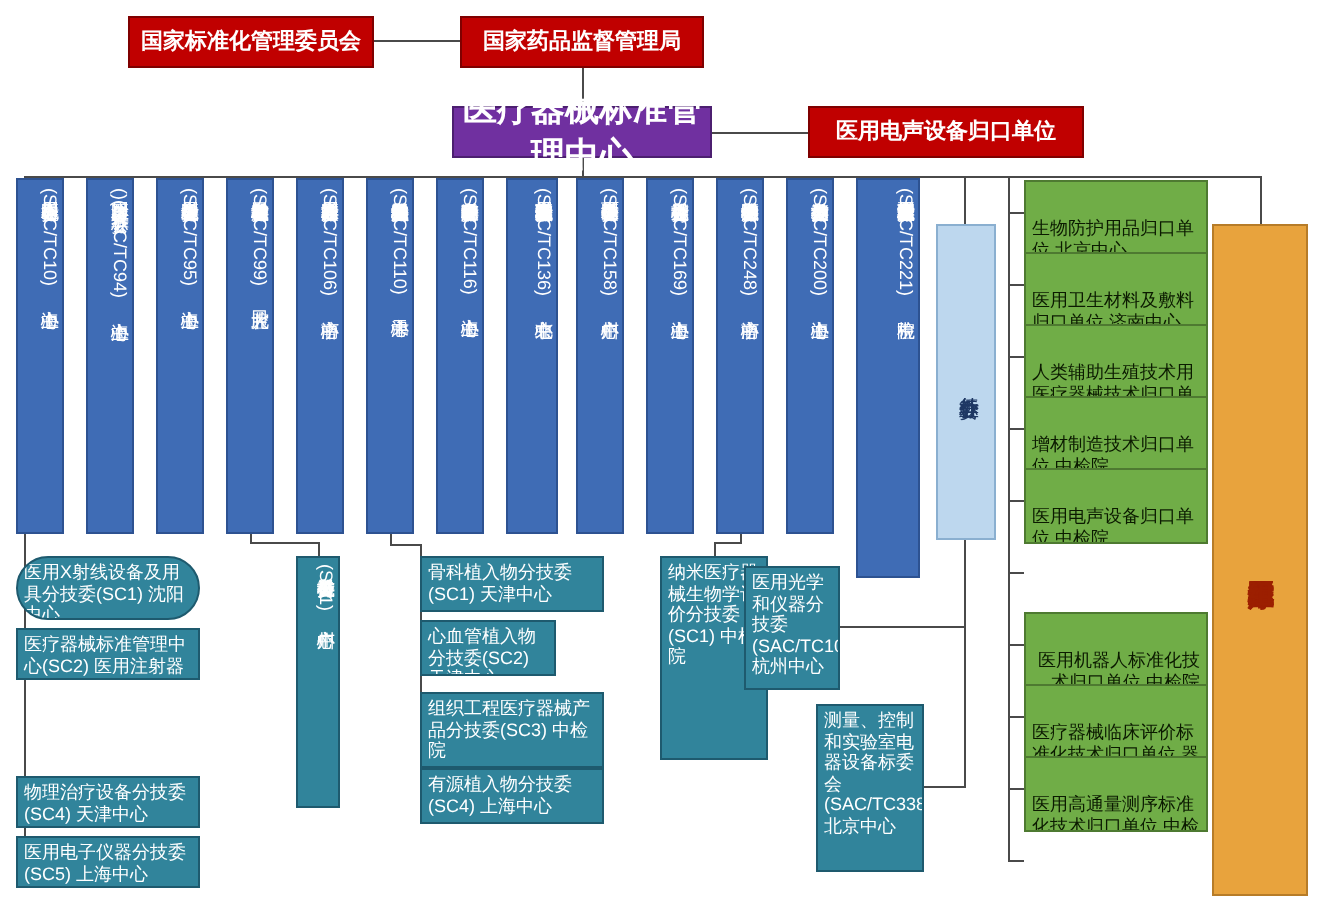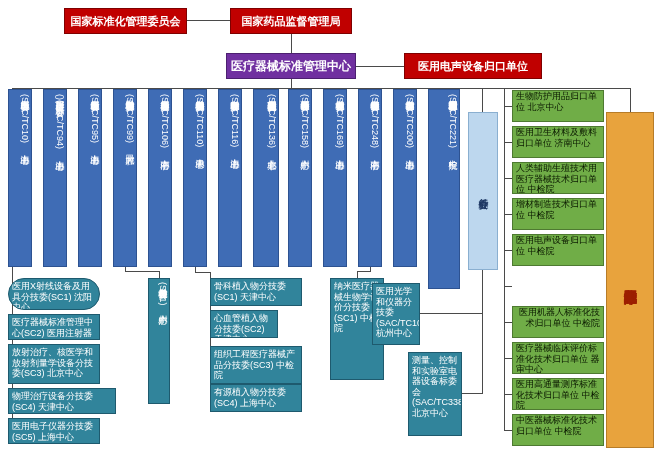--- a/index.html
+++ b/index.html
@@ -3,34 +3,34 @@
 <meta charset="utf-8">
 <style>
   html,body{margin:0;padding:0;background:#ffffff;}
   body{font-family:"Liberation Sans","DejaVu Sans",sans-serif;}
   .canvas{position:relative;width:661px;height:451px;background:#fff;overflow:hidden;}
   .hl,.vl{position:absolute;background:#4a4a4a;}
   .hl{height:1px;}
   .vl{width:1px;}
   .box{position:absolute;box-sizing:border-box;display:flex;align-items:center;justify-content:center;text-align:center;}
   .red{background:#C00000;border:1px solid #7f0000;color:#fff;font-weight:bold;font-size:11px;line-height:13px;}
-  .purple{background:#7030A0;border:1px solid #4c1f70;color:#fff;font-weight:bold;font-size:12px;}
+  .purple{background:#7030A0;border:1px solid #4c1f70;color:#fff;font-weight:bold;font-size:17px;}
   .vcol{position:absolute;top:89px;height:178px;width:24px;background:#3F6CB5;border:1px solid #2d5291;color:#fff;
         font-size:9px;line-height:11px;padding:4px 1px;box-sizing:border-box;
         writing-mode:vertical-rl;text-orientation:mixed;}
   .vcol .city{margin-top:5px;}
   .sub{position:absolute;background:#31849B;border:1px solid #1E5A6E;color:#fff;font-size:9px;line-height:10.5px;
        padding:2px 3px;box-sizing:border-box;overflow:hidden;}
   .vteal{position:absolute;background:#31849B;border:1px solid #1E5A6E;color:#fff;font-size:9px;line-height:11px;
          padding:3px 1px;box-sizing:border-box;writing-mode:vertical-rl;text-orientation:mixed;}
   .pale{position:absolute;background:#BDD7EE;border:1px solid #8aafd0;color:#1f3864;font-size:10px;
         box-sizing:border-box;writing-mode:vertical-rl;text-orientation:mixed;
         display:flex;align-items:center;justify-content:center;}
   .green{position:absolute;left:512px;width:92px;height:32px;background:#70AD47;border:1px solid #4E7A31;color:#0b1a00;
-         font-size:9px;line-height:10.5px;padding:0 3px;box-sizing:border-box;overflow:hidden;}
+         font-size:9px;line-height:10.5px;padding:18px 3px;box-sizing:border-box;overflow:hidden;}
   .orange{position:absolute;background:#E8A33D;border:1px solid #B77C28;color:#9C1F00;font-weight:bold;font-size:13px;
           box-sizing:border-box;writing-mode:vertical-rl;text-orientation:mixed;
           display:flex;align-items:center;justify-content:center;padding:6px 4px;}
 </style>
 </head>
 <body>
 
 <div class="canvas">
 
   <div class="hl" style="left:187px;top:20px;width:45px;"></div>
@@ -124,24 +124,21 @@
   <div class="vcol" style="left:428px;width:32px;height:200px;">
     <span>医疗器械质量管理和通用要求标委会</span><span>(SAC/TC221)</span><span class="city">中检院</span>
   </div>
 
   <div class="sub" style="left:8px;top:278px;width:92px;height:32px;border-radius:16px;">
     <span>医用X射线设备及用具分技委(SC1)</span> <span>沈阳中心</span>
   </div>
   <div class="sub" style="left:8px;top:314px;width:92px;height:26px;">
     <span>医疗器械标准管理中心(SC2)</span> <span>医用注射器</span>
   </div>
-  <div class="sub" style="left:8px;top:344px;width:92px;height:40px;">
-    <span>放射治疗、核医学和放射剂量学设备分技委(SC3)</span> <span>北京中心</span>
-  </div>
-  <div class="sub" style="left:8px;top:388px;width:108px;height:26px;">
+  <div class="sub" style="left:8px;top:388px;width:92px;height:26px;">
     <span>物理治疗设备分技委(SC4)</span> <span>天津中心</span>
   </div>
   <div class="sub" style="left:8px;top:418px;width:92px;height:26px;">
     <span>医用电子仪器分技委(SC5)</span> <span>上海中心</span>
   </div>
 
   <div class="vteal" style="left:148px;top:278px;width:22px;height:126px;">
     <span>齿科设备与器械分技委(SC1)</span> <span>广州中心</span>
   </div>
 
@@ -189,21 +186,18 @@
   </div>
   <div class="green" style="top:306px;text-align:right;">
     <span>医用机器人标准化技术归口单位</span> <span>中检院</span>
   </div>
   <div class="green" style="top:342px;">
     <span>医疗器械临床评价标准化技术归口单位</span> <span>器审中心</span>
   </div>
   <div class="green" style="top:378px;">
     <span>医用高通量测序标准化技术归口单位</span> <span>中检院</span>
   </div>
-  <div class="green" style="top:414px;">
-    <span>中医器械标准化技术归口单位</span> <span>中检院</span>
-  </div>
 
   <div class="orange" style="left:606px;top:112px;width:48px;height:336px;">
     <span>全国医疗装备产业与应用标准化工作组</span>
   </div>
 
 </div>
 
 </body></html>

